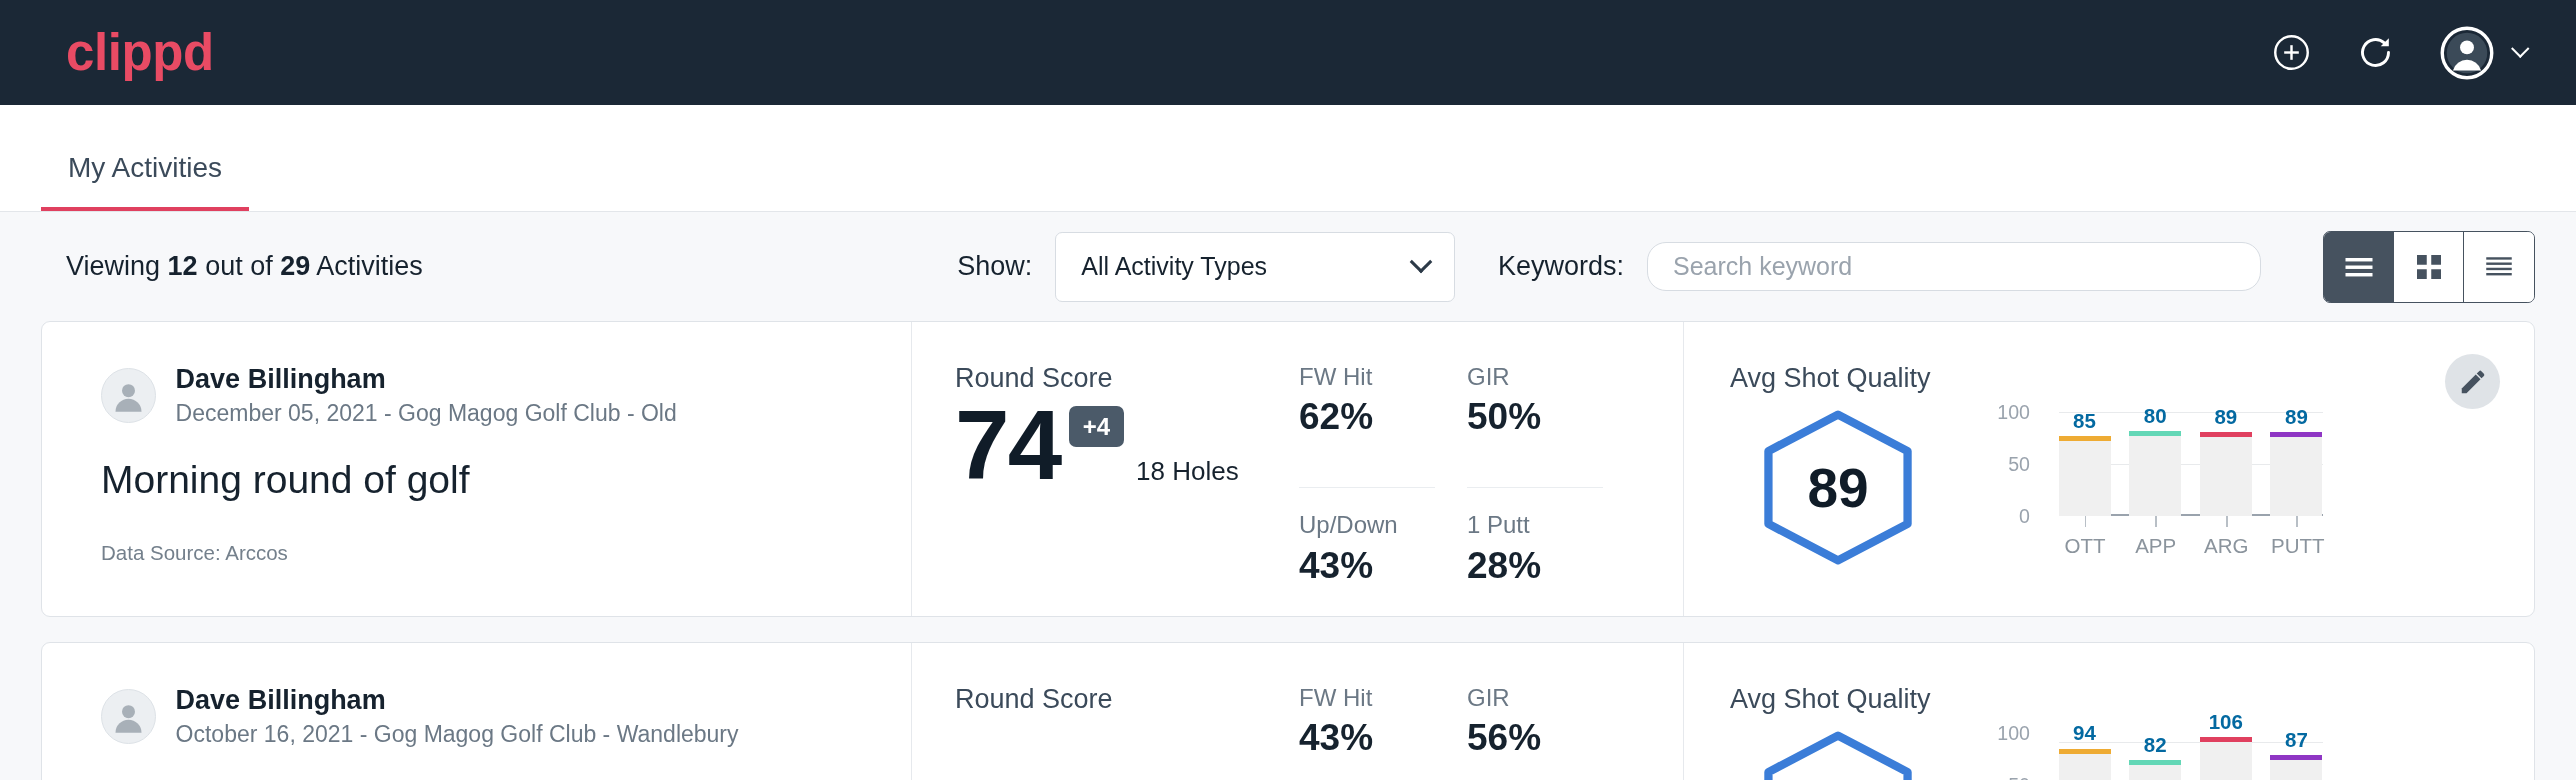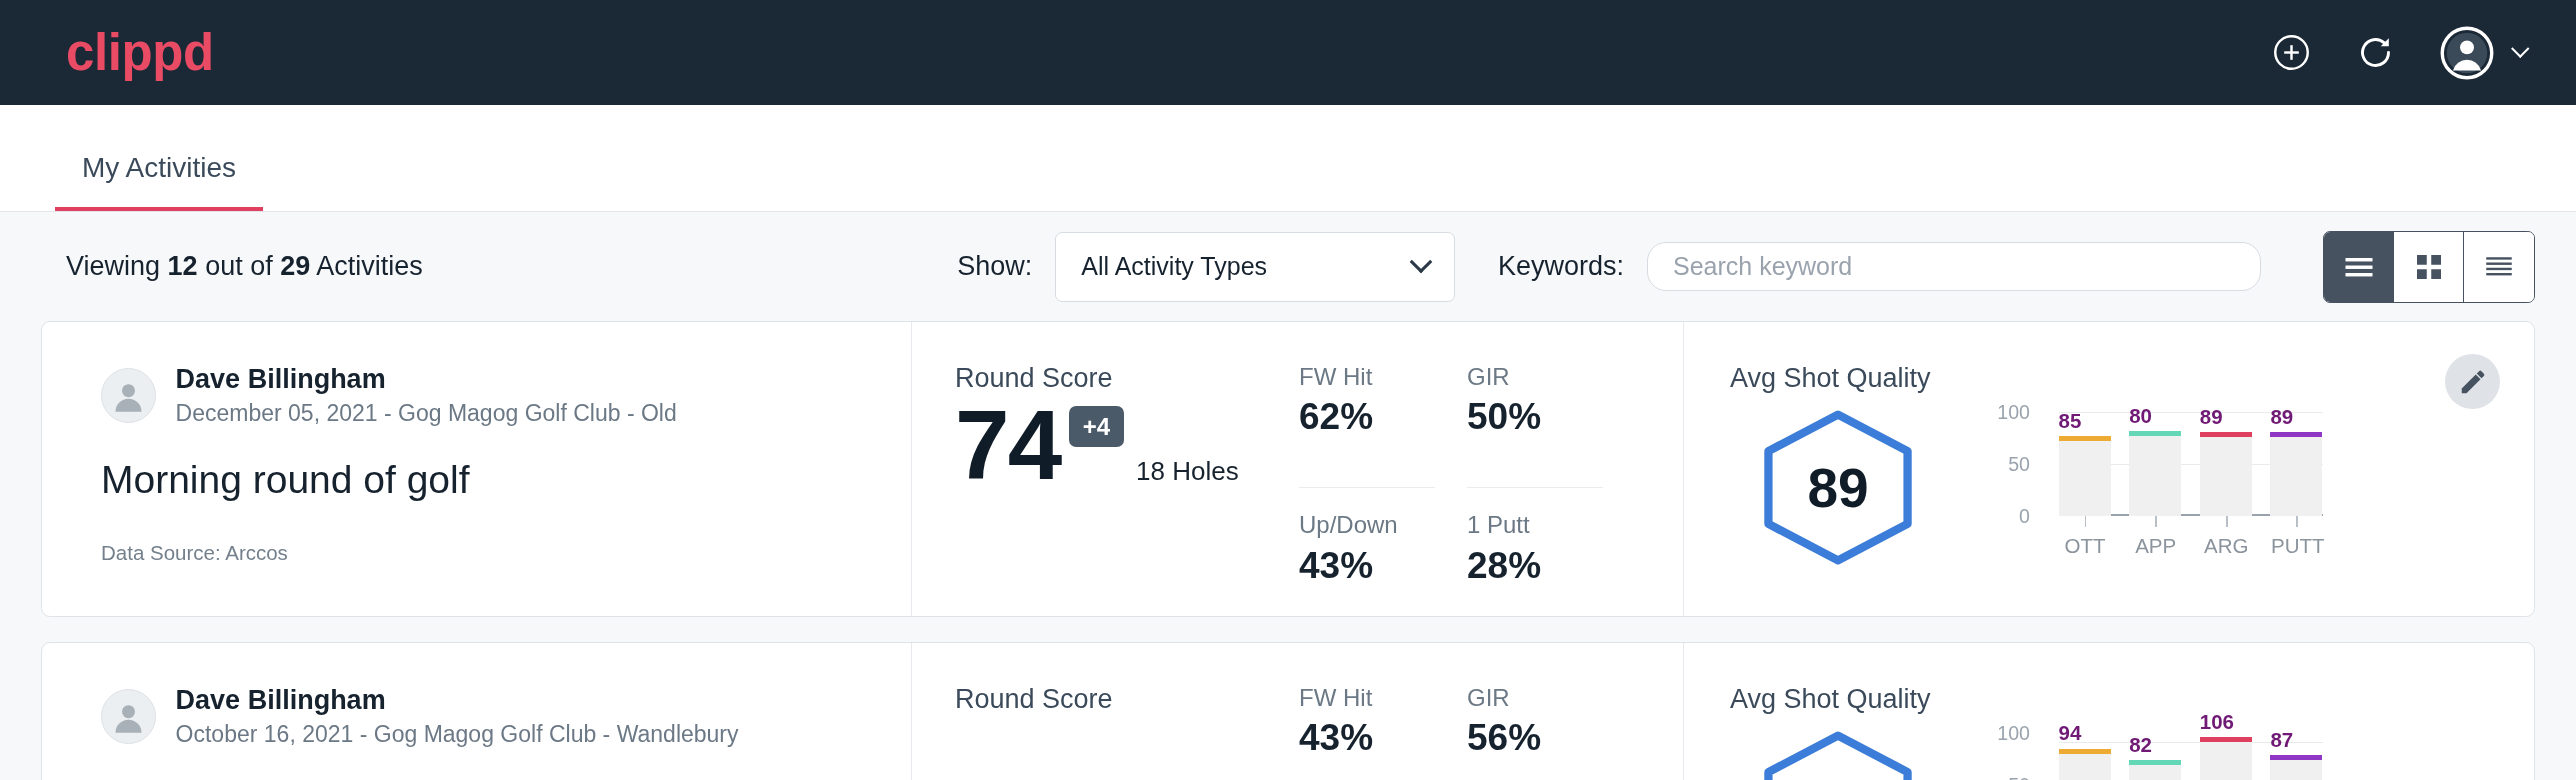--- a/index.html
+++ b/index.html
@@ -58,21 +58,21 @@
   }
   .icon-btn { cursor: pointer; display: flex; align-items: center; }
   .avatar-wrap { display: flex; align-items: center; gap: 19.6px; cursor: pointer; }
 
   
   .tabbar {
     height: 107px;
     background: #ffffff;
     display: flex;
     align-items: flex-end;
-    padding-left: 55px;
+    padding-left: 41px;
     border-bottom: 0.9px solid #e3e6ea;
   }
   .tab {
     font-size: 28px;
     color: #3b4a5a;
     padding: 0 27px 23px 27px;
     border-bottom: 4.5px solid transparent;
     cursor: pointer;
   }
   .tab.active { border-bottom-color: #e0405f; }
@@ -233,21 +233,21 @@
   .axis-line { position: absolute; left: 0; right: 0; bottom: 0; height: 1.8px; background: #9aa3ad; }
   .bars { position: absolute; inset: 0; display: flex; justify-content: space-between; align-items: flex-end; }
   .bar-col { width: 52px; position: relative; height: 100%; }
   .bar {
     position: absolute; bottom: 0; left: 0; right: 0;
     background: #f0f0f0;
   }
   .bar-cap { position: absolute; left: 0; right: 0; top: 0; height: 5.4px; }
   .bar-val {
     position: absolute; left: 0; right: 0;
-    font-size: 20.5px; font-weight: 700; color: #701a75;
+    text-align: center; font-size: 20.5px; font-weight: 700; color: #0369a1;
   }
   .xax { display: flex; justify-content: space-between; width: 264px; margin-left: 59px; margin-top: 18px; }
   .xtick { width: 52px; text-align: center; font-size: 20.5px; color: #8b949d; }
   .tickmark { position: absolute; bottom: -10.7px; left: 50%; width: 1.8px; height: 10.7px; background: #b8bfc6; }
 
   .editbtn {
     position: absolute; top: 32px; right: 34px;
     width: 55px; height: 55px; border-radius: 50%;
     background: #dfe3e7;
     display: flex; align-items: center; justify-content: center;

